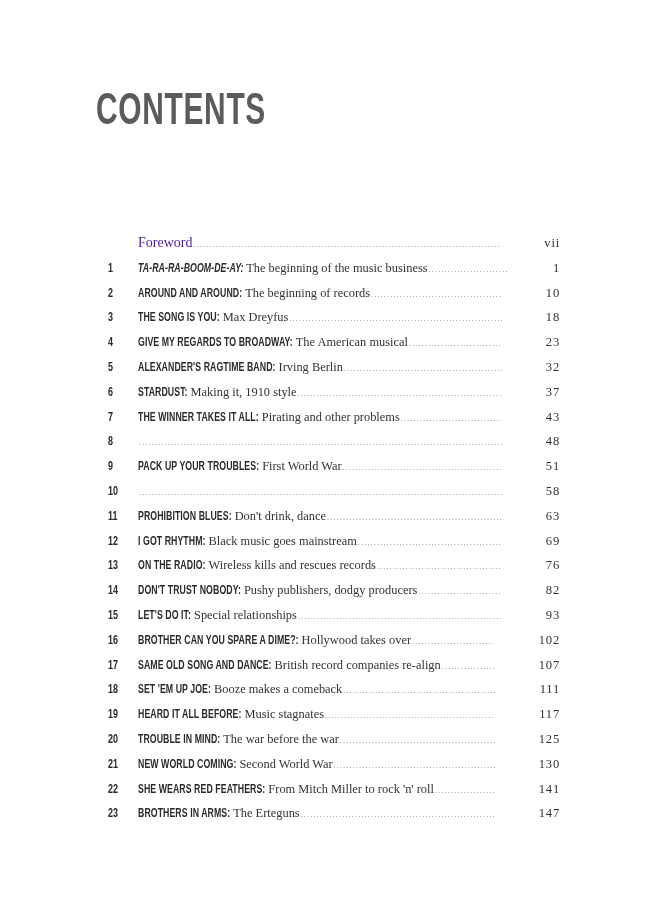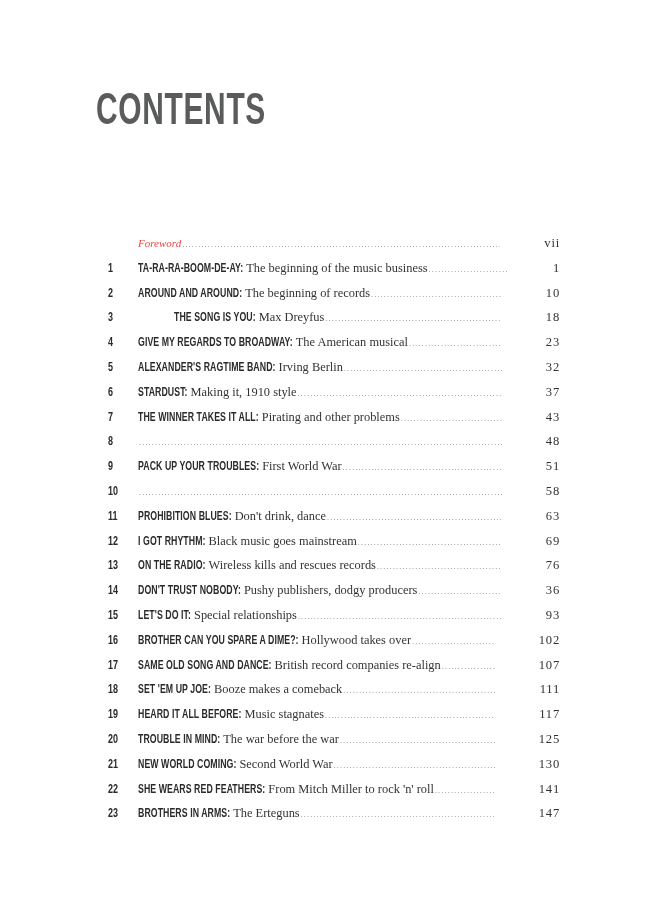--- a/index.html
+++ b/index.html
@@ -76,23 +76,22 @@
       color: #333333;
       font-size: 12.4px;
       padding-left: 3px;
     }
     .toc-text {
       display: flex;
       align-items: baseline;
       flex: 0 0 auto;
     }
     .foreword-label {
-      font-size: 11px;
-      color: #ef4444;
-      font-style: italic;
+      font-size: 14px;
+      color: #4c1d95;
     }
     .leader {
       flex: 1 1 auto;
       overflow: hidden;
       color: #777777;
       font-size: 8px;
       letter-spacing: 1.2px;
       margin: 0 2px 0 1px;
       position: relative;
       top: 0px;
@@ -122,41 +121,41 @@
       <span class="foreword-label">Foreword</span>
     </span>
     <span class="leader"></span>
     <span class="toc-page">vii</span>
   </div>
 
   <div id="chapter-rows">
   <div class="toc-row">
     <span class="toc-num"><span>1</span></span>
     <span class="toc-text">
-      <span class="heading-wrap" style="width: 105.252px;"><span class="toc-heading">TA-RA-RA-BOOM-DE-AY:</span></span>
+      <span class="heading-wrap" style="width: 105.252px; font-style: italic;"><span class="toc-heading">TA-RA-RA-BOOM-DE-AY:</span></span>
       <span class="toc-sub">The beginning of the music business</span>
     </span>
     <span class="leader"></span>
     <span class="toc-page">1</span>
   </div>
 
   <div class="toc-row">
     <span class="toc-num"><span>2</span></span>
     <span class="toc-text">
       <span class="heading-wrap" style="width: 104.147px;"><span class="toc-heading">AROUND AND AROUND:</span></span>
       <span class="toc-sub">The beginning of records</span>
     </span>
     <span class="leader"></span>
     <span class="toc-page">10</span>
   </div>
 
   <div class="toc-row">
     <span class="toc-num"><span>3</span></span>
     <span class="toc-text">
-      <span class="heading-wrap" style="width: 81.6703px; margin-left: 36px;"><span class="toc-heading">THE SONG IS YOU:</span></span>
+      <span class="heading-wrap" style="width: 81.6703px;"><span class="toc-heading">THE SONG IS YOU:</span></span>
       <span class="toc-sub">Max Dreyfus</span>
     </span>
     <span class="leader"></span>
     <span class="toc-page">18</span>
   </div>
 
   <div class="toc-row">
     <span class="toc-num"><span>4</span></span>
     <span class="toc-text">
       <span class="heading-wrap" style="width: 154.787px;"><span class="toc-heading">GIVE MY REGARDS TO BROADWAY:</span></span>
@@ -248,21 +247,21 @@
     <span class="toc-page">76</span>
   </div>
 
   <div class="toc-row">
     <span class="toc-num"><span>14</span></span>
     <span class="toc-text">
       <span class="heading-wrap" style="width: 102.9px;"><span class="toc-heading">DON'T TRUST NOBODY:</span></span>
       <span class="toc-sub">Pushy publishers, dodgy producers</span>
     </span>
     <span class="leader"></span>
-    <span class="toc-page">36</span>
+    <span class="toc-page">82</span>
   </div>
 
   <div class="toc-row">
     <span class="toc-num"><span>15</span></span>
     <span class="toc-text">
       <span class="heading-wrap" style="width: 52.9922px;"><span class="toc-heading">LET'S DO IT:</span></span>
       <span class="toc-sub">Special relationships</span>
     </span>
     <span class="leader"></span>
     <span class="toc-page">93</span>

